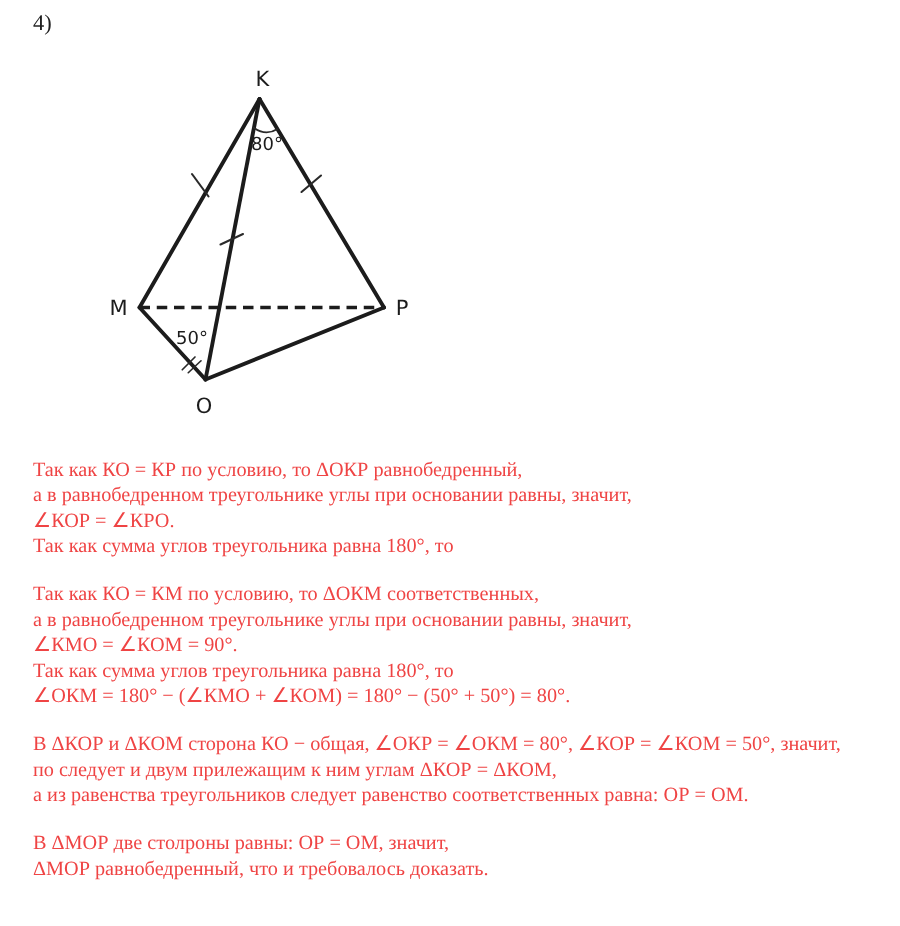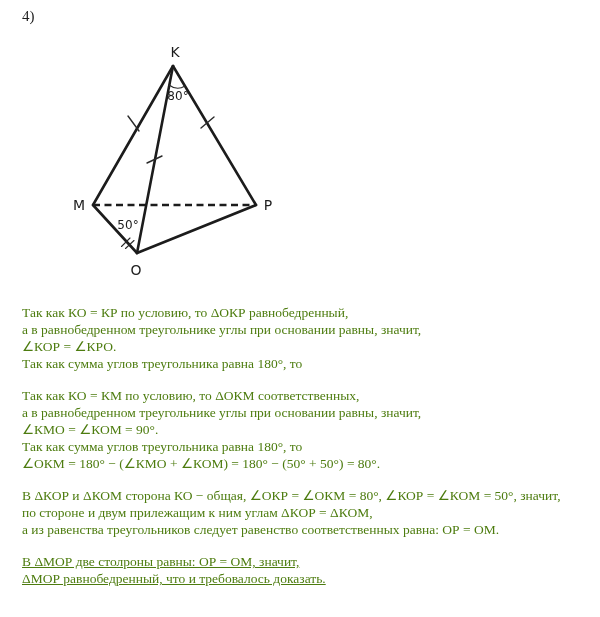--- a/index.html
+++ b/index.html
@@ -16,24 +16,24 @@
   #diagram-svg .edge.dashed{stroke-width:2.4;stroke-linecap:butt;}
   #diagram-svg .tick{stroke:#2a2a2a;stroke-width:1.4;stroke-linecap:round;}
   #diagram-svg .arc{stroke:#2a2a2a;stroke-width:1.1;fill:none;stroke-linecap:round;}
   #diagram-svg text{
     font-family:"DejaVu Sans", sans-serif;fill:#1c1c1c;
   }
   #diagram-svg text.vertex{font-size:14px;}
   #diagram-svg text.angle{font-size:12px;}
   .solution{
     position:absolute;left:22px;top:304px;right:2px;
-    font-size:13.5px;line-height:17px;color:#4d7c0f;
+    font-size:13.5px;line-height:17px;color:#ef4444;
   }
   .para{margin:0 0 15px 0;}
-  .para:last-child{margin-bottom:0;text-decoration:underline;}
+  .para:last-child{margin-bottom:0;}
   .line{display:block;white-space:nowrap;}
 </style>
 </head>
 <body>
 
 <div class="problem-number">4)</div>
 
 <svg id="diagram-svg" width="600" height="300" viewBox="0 0 600 300">
     <line x1="173" y1="66" x2="93" y2="205" class="edge"></line>
     <line x1="173" y1="66" x2="137" y2="253" class="edge"></line>
@@ -64,20 +64,20 @@
   </p>
   <p class="para">
     <span class="line">Так как КО = КМ по условию, то ΔОКМ соответственных,</span>
     <span class="line">а в равнобедренном треугольнике углы при основании равны, значит,</span>
     <span class="line">∠КМО = ∠КОМ = 90°.</span>
     <span class="line">Так как сумма углов треугольника равна 180°, то</span>
     <span class="line">∠ОКМ = 180° − (∠КМО + ∠КОМ) = 180° − (50° + 50°) = 80°.</span>
   </p>
   <p class="para">
     <span class="line">В ΔКОР и ΔКОМ сторона КО − общая, ∠ОКР = ∠ОКМ = 80°, ∠КОР = ∠КОМ = 50°, значит,</span>
-    <span class="line">по стороне и двум прилежащим к ним углам ΔКОР =  ΔКОМ,</span>
+    <span class="line">по следует и двум прилежащим к ним углам ΔКОР =  ΔКОМ,</span>
     <span class="line">а из равенства треугольников следует равенство соответственных равна: ОР = ОМ.</span>
   </p>
   <p class="para">
     <span class="line">В ΔМОР две столроны равны: ОР = ОМ, значит,</span>
     <span class="line">ΔМОР равнобедренный, что и требовалось доказать.</span>
   </p>
 </div>
 
 </body></html>

